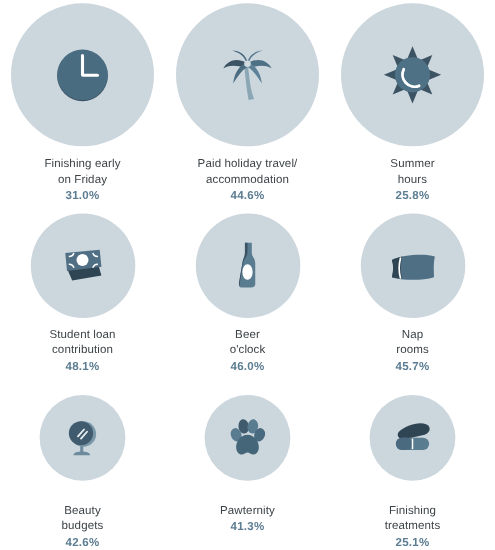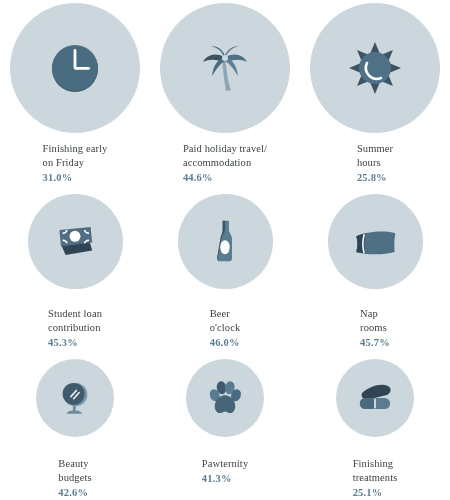--- a/index.html
+++ b/index.html
@@ -47,26 +47,25 @@
   .row1 .bubble { width: 130px; height: 130px; }
   .row2 .bubble { width: 95px;  height: 95px; }
   .row3 .bubble { width: 78px;  height: 78px; }
 
   .icon { display: block; }
   .row1 .icon { width: 64px; height: 64px; }
   .row2 .icon { width: 50px; height: 50px; }
   .row3 .icon { width: 44px; height: 44px; }
 
   .caption {
-    text-align: left;
+    text-align: center;
     line-height: 14px;
-    font-family: Liberation Serif, serif;
   }
   .row1 .caption { margin-top: 6px; }
-  .row2 .caption { margin-top: 10px; }
+  .row2 .caption { }
   .row3 .caption { margin-top: 12px; }
 
   .label {
     color: #3c4347;
     font-size: 10.5px;
     letter-spacing: 0.1px;
     white-space: pre-line;
     display: block;
   }
   .value {
@@ -159,21 +158,21 @@
           <path d="M16 22 A6 6 0 0 0 22 18" fill="none" stroke="#ffffff" stroke-width="1.8"></path>
           <path d="M44 18 A6 6 0 0 0 50 22" fill="none" stroke="#ffffff" stroke-width="1.8"></path>
           <path d="M16 31 A6 6 0 0 1 22 35" fill="none" stroke="#ffffff" stroke-width="1.8"></path>
           <path d="M44 35 A6 6 0 0 1 50 31" fill="none" stroke="#ffffff" stroke-width="1.8"></path>
         </svg>
       </div>
     </div>
     <div class="caption">
       <span class="label">Student loan
 contribution</span>
-      <span class="value">45.3%</span>
+      <span class="value">48.1%</span>
     </div>
   </div>
 
   <div class="cell row2">
     <div class="bubble-wrap">
       <div class="bubble">
         <svg class="icon" viewBox="0 0 64 64">
           <path d="M29 6 L37 6 L37 18 C37 22 41 24 41 30 L41 54 C41 57 39 58 36 58 L26 58 C23 58 22 56 22 53 L26 30 C27 24 29 22 29 18 Z" fill="#5a7c90"></path>
           <path d="M29 6 L32 6 L32 18 C32 22 28 24 27 30 L23 53 C23 56 23 57 25 58 C23 58 22 56 22 53 L26 30 C27 24 29 22 29 18 Z" fill="#3b5364"></path>
           <ellipse cx="32" cy="40" rx="6" ry="9" fill="#ffffff"></ellipse>

